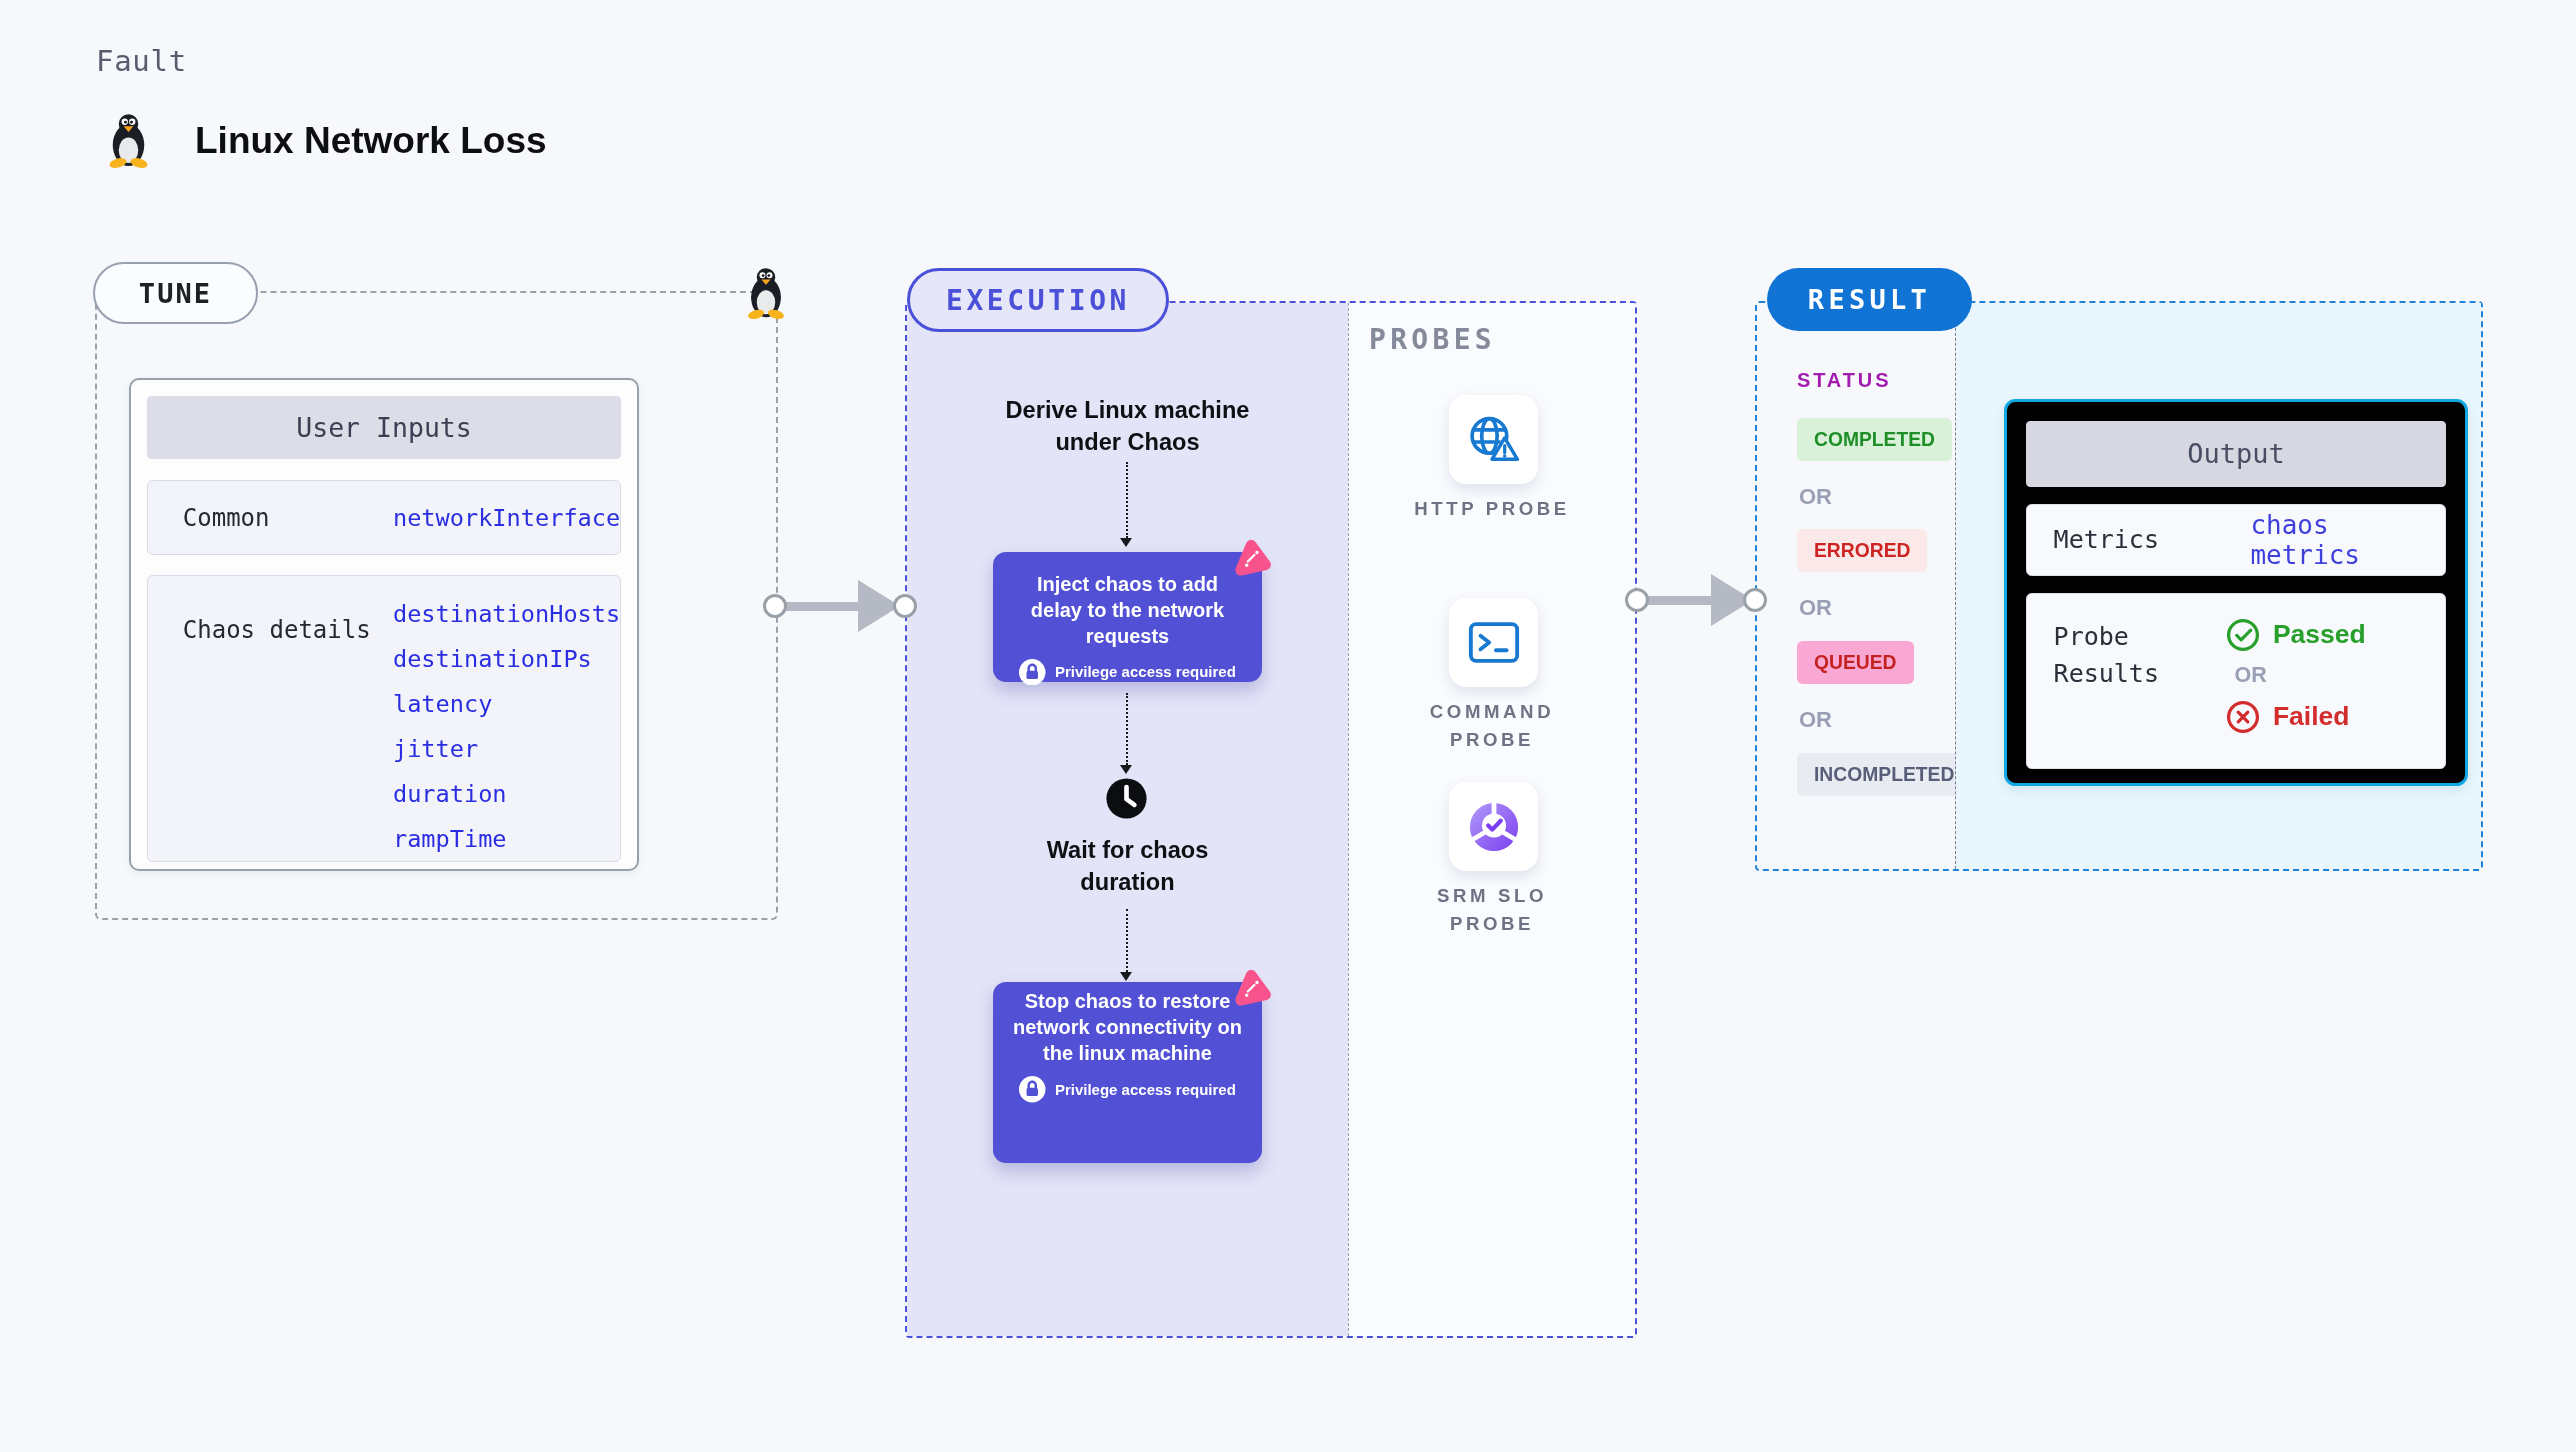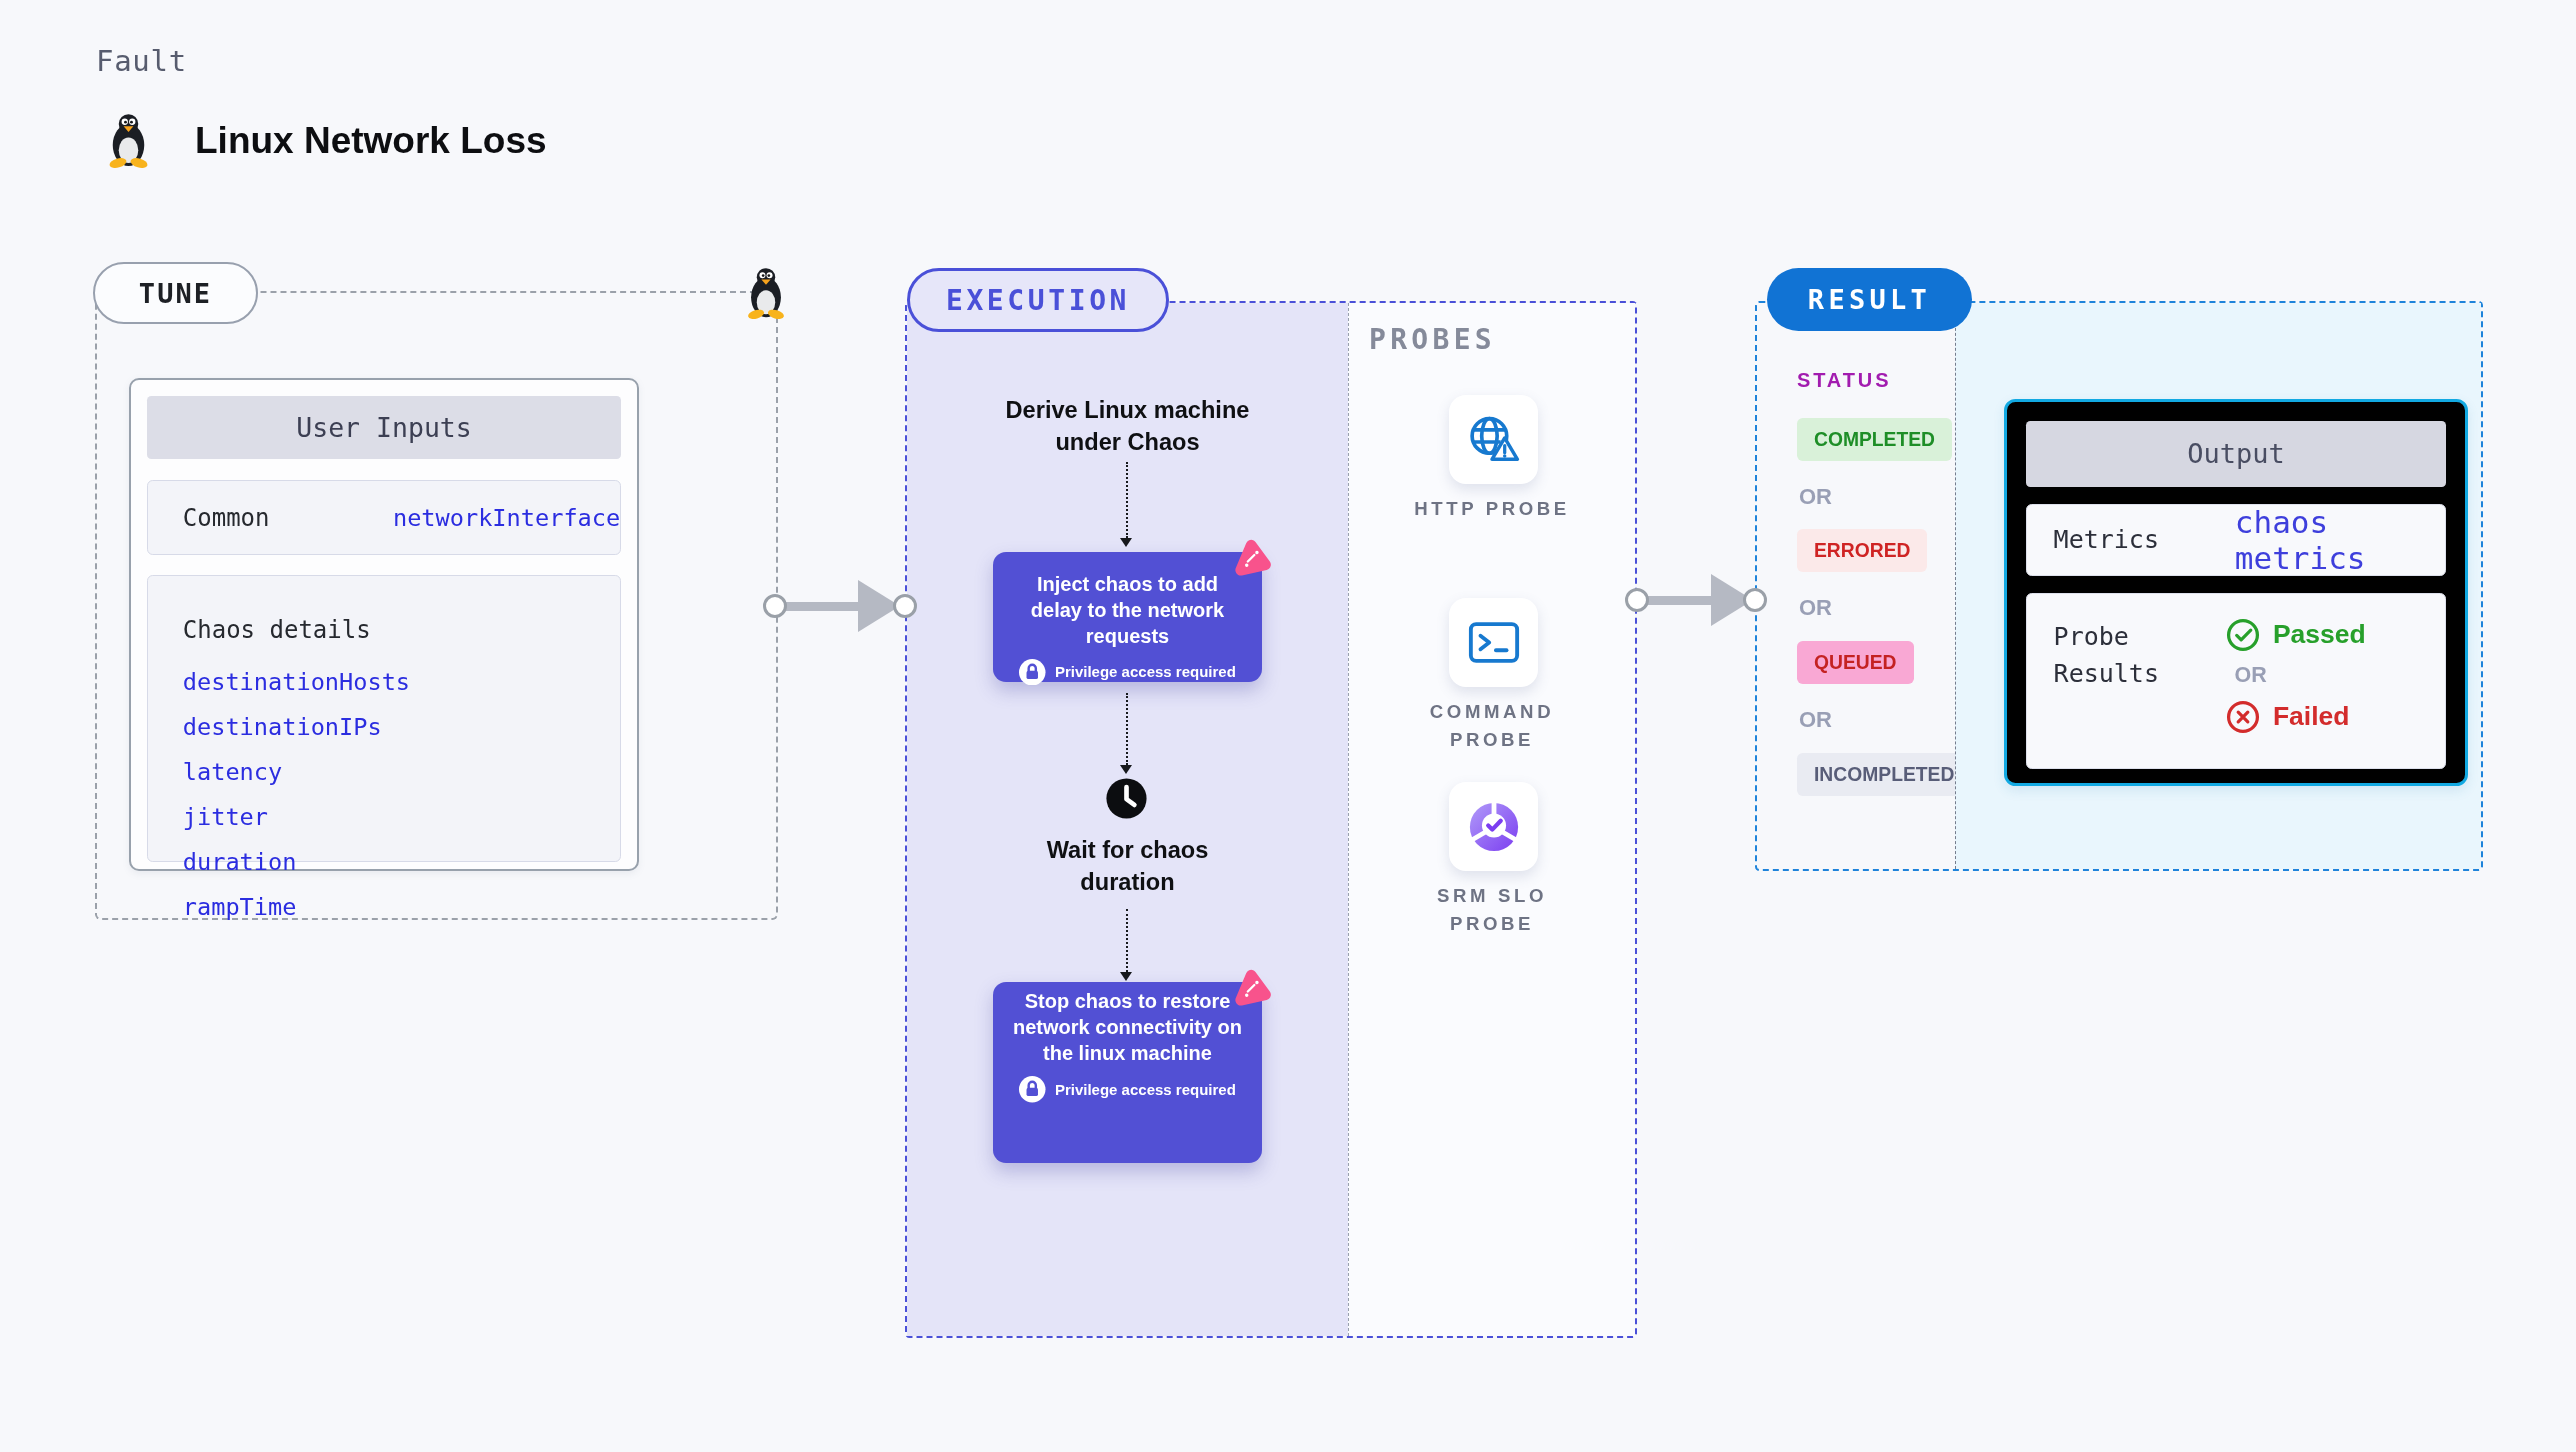--- a/index.html
+++ b/index.html
@@ -18,21 +18,21 @@
   .tune-box{left:95px;top:291px;width:679px;height:625px;border:2.1px dashed #9ba1aa;border-radius:5.7px;}
   .pill{border-radius:34px;box-sizing:border-box;}
   .tune-badge{left:93px;top:262px;width:165px;height:62px;background:#fbfcfe;border:2.9px solid #98a0ae;
               font-family:"DejaVu Sans Mono",monospace;font-size:27px;font-weight:700;color:#1d2025;letter-spacing:2.1px;}
   .tux-tune{left:744px;top:266px;width:44px;height:54px;}
   .ui-card{left:129px;top:378px;width:510px;height:493px;background:#fdfdfe;border:2.1px solid #98a1ac;border-radius:10px;
            box-sizing:border-box;padding:15.8px;box-shadow:0 2.9px 7.2px rgba(120,128,150,.10);}
   .ui-header{height:63px;background:#dcdde7;border-radius:4.3px;font-size:26.5px;color:#3c3f53;margin-bottom:21.5px;}
   .ui-row{background:#f3f4f9;border:1.4px solid #d7dae8;border-radius:5.7px;box-sizing:border-box;display:flex;padding-left:35px;}
   .ui-row1{height:75px;align-items:center;margin-bottom:20px;}
-  .ui-row2{height:287px;flex-direction:column;}
+  .ui-row2{height:287px;}
   .ui-label{width:236px;font-size:24px;color:#26292f;}
   .ui-row2 .ui-label{padding-top:40px;}
   .ui-value{font-size:23.6px;color:#2b2de0;}
   .ui-values{padding-top:15.8px;line-height:45px;font-size:23.6px;color:#2b2de0;}
 
   
   .node{width:24px;height:24px;border:3.6px solid #9aa0a8;background:#fff;border-radius:50%;box-sizing:border-box;z-index:6;}
   .arrow-line{height:8.6px;background:#b5b9c3;z-index:4;}
   .arrow-head{width:0;height:0;border-top:26.5px solid transparent;border-bottom:26.5px solid transparent;border-left:42px solid #b5b9c3;z-index:4;}
 
@@ -76,21 +76,21 @@
   .st-incompleted{top:450px;background:#e9ebf2;color:#585d78;}
   .or-text{left:42px;font-size:22px;font-weight:700;color:#999fb5;}
   .or1{top:181px;} .or2{top:292px;} .or3{top:404px;}
 
   .output-card{left:48px;top:96px;width:464px;height:387px;background:#000000;border:3.6px solid #12a9e2;border-radius:11.5px;
                box-sizing:border-box;padding:18.6px;box-shadow:0 4.3px 11.5px rgba(40,120,170,.12);}
   .output-header{height:66px;background:#d6d7e1;border-radius:4.3px;font-size:27px;color:#494d62;}
   .out-row{background:#f8f9fc;border:1.4px solid #dde0eb;border-radius:5.7px;box-sizing:border-box;display:flex;padding-left:27px;}
   .metrics-row{height:72px;margin-top:17px;align-items:center;}
   .out-label{width:172px;font-size:25px;color:#2c2f3a;line-height:1.5;}
-  .metrics-value{font-size:31px;color:#3e3fdc;margin-left:32px;}
+  .metrics-value{font-size:26px;color:#3e3fdc;margin-left:32px;}
   .probe-results-row{height:176px;margin-top:17px;padding-top:24px;}
   .pr-values{display:flex;flex-direction:column;gap:11.5px;align-items:flex-start;margin-left:4.3px;}
   .pr-line{display:flex;align-items:center;gap:13px;}
   .passed-text{font-size:26.5px;font-weight:700;color:#27a02b;}
   .failed-text{font-size:26.5px;font-weight:700;color:#d32c2c;}
   .pr-or{font-size:21.5px;font-weight:700;color:#999fb5;margin-left:8.6px;}
 </style>
 </head>
 <body>
 

